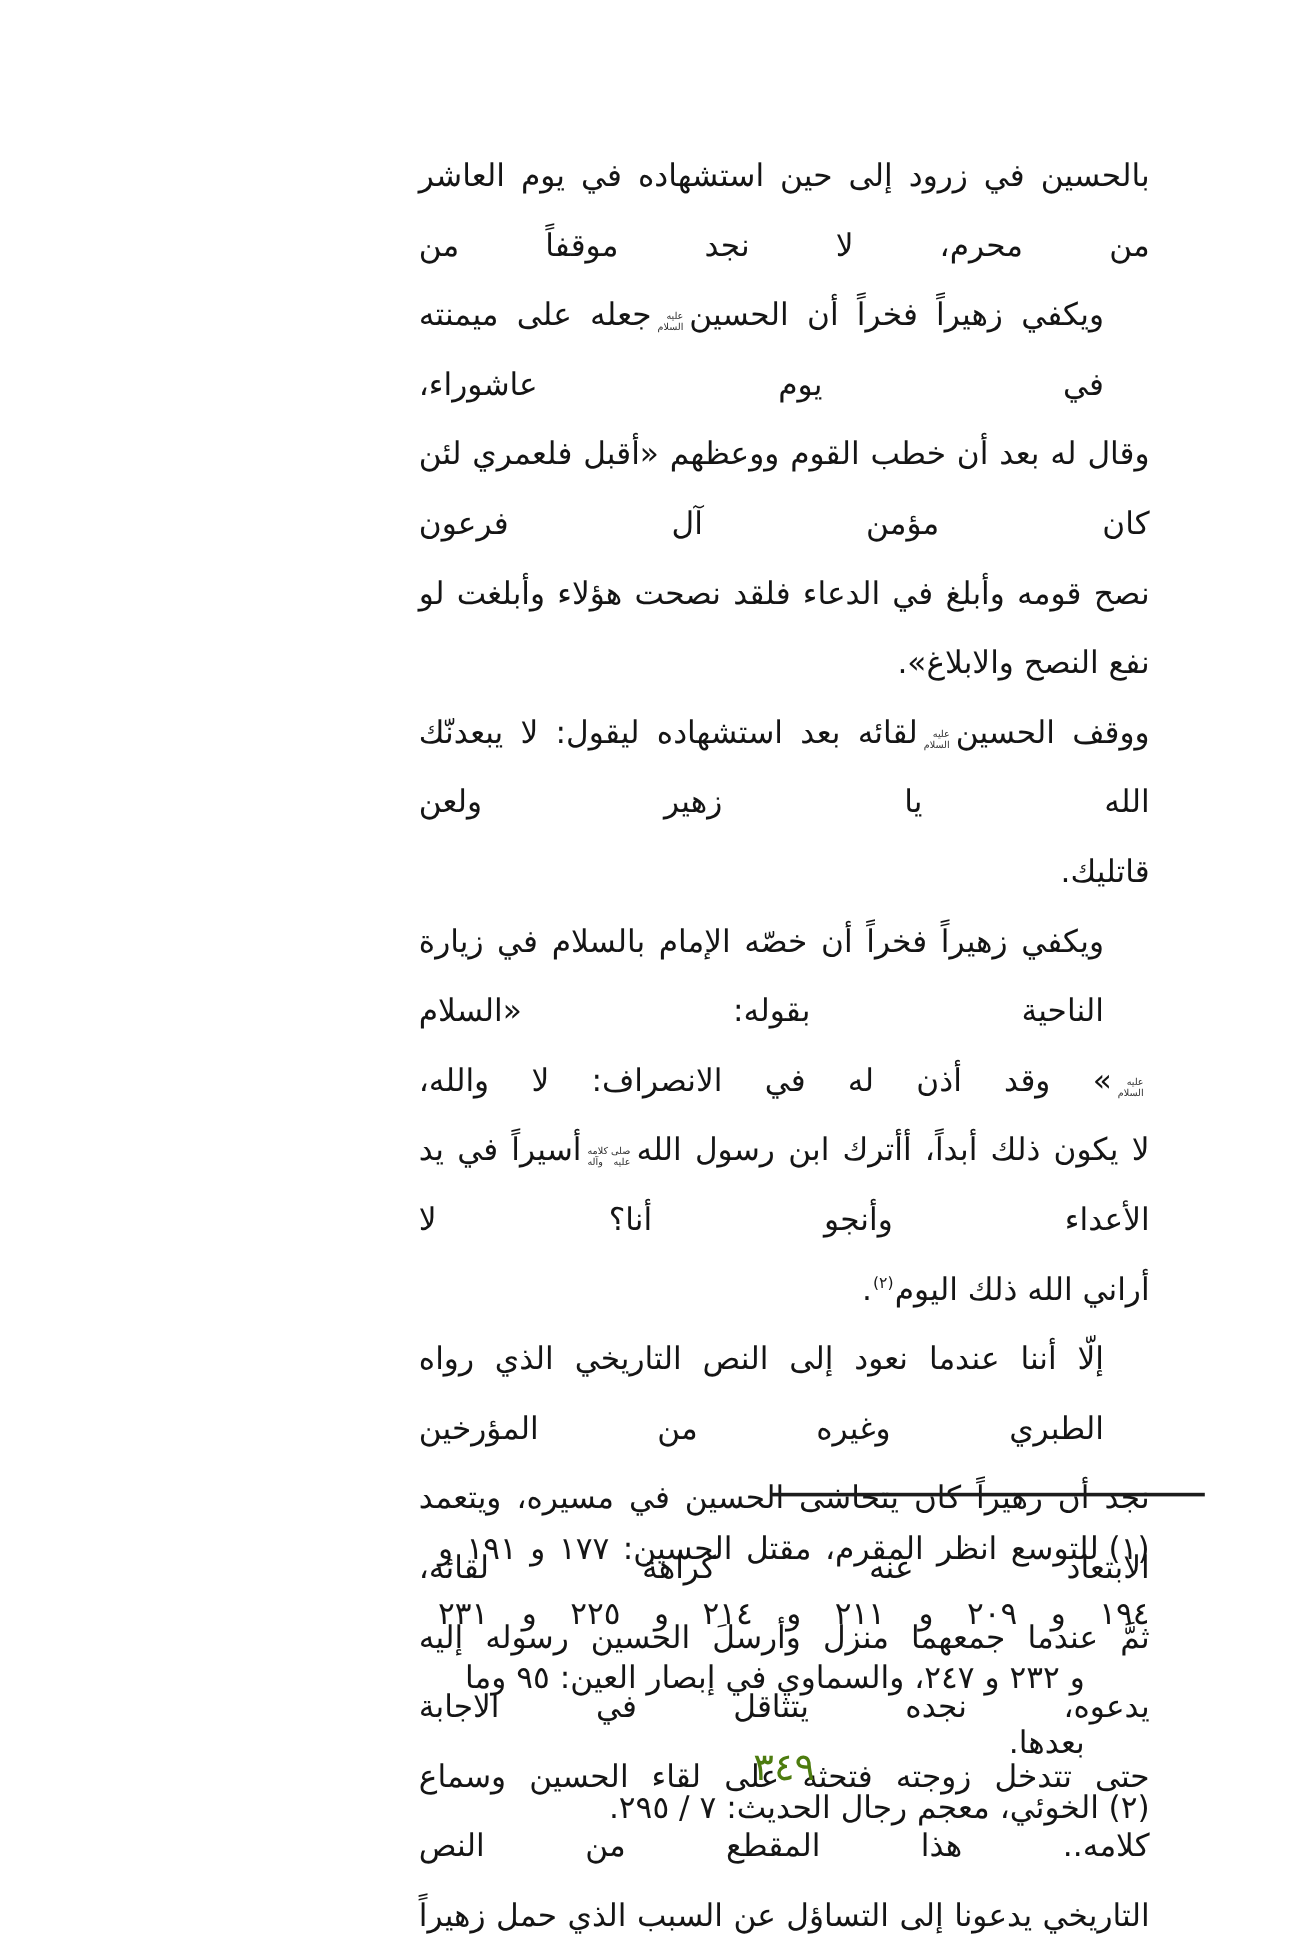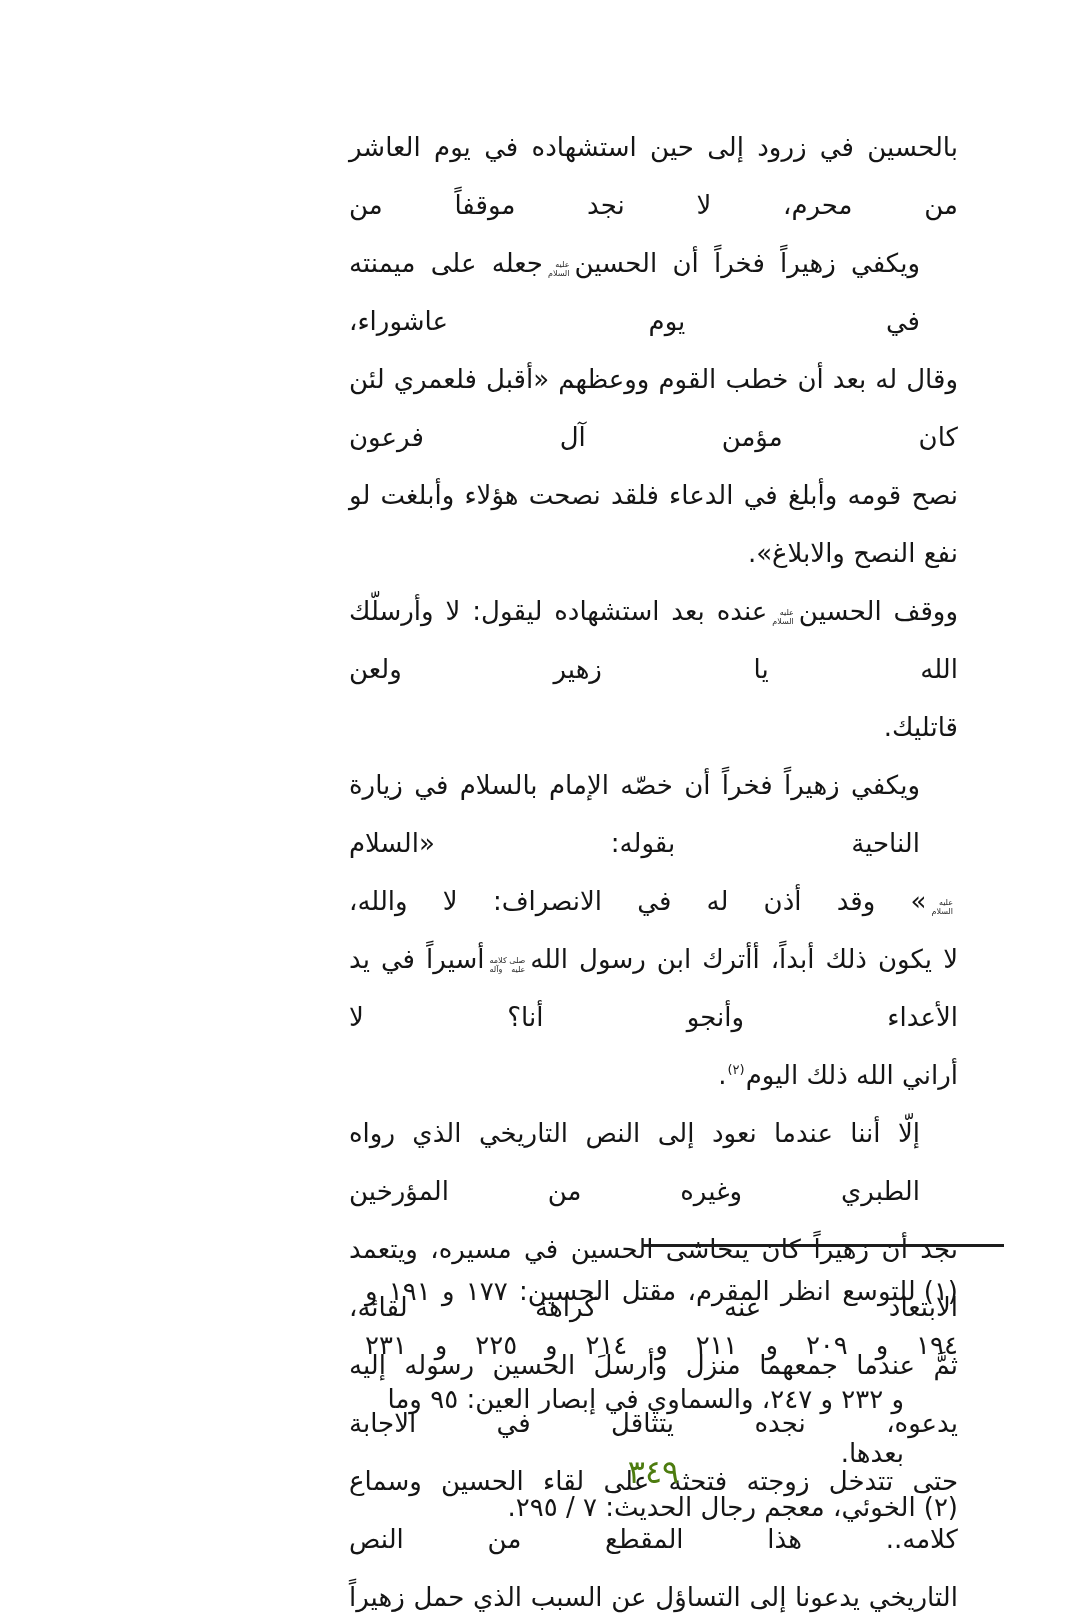--- a/index.html
+++ b/index.html
@@ -55,21 +55,21 @@
   <div class="body-text">
       <div class="paragraph">
         <div class="line"><span>بالحسين في زرود إلى حين استشهاده في يوم العاشر من محرم، لا نجد موقفاً من</span></div>
       </div>
       <div class="paragraph">
         <div class="line indent"><span>ويكفي زهيراً فخراً أن الحسين</span><span class="seal"><div>عليه</div><div>السلام</div></span><span>جعله على ميمنته في يوم عاشوراء،</span></div>
         <div class="line"><span>وقال له بعد أن خطب القوم ووعظهم «أقبل فلعمري لئن كان مؤمن آل فرعون</span></div>
         <div class="line last"><span>نصح قومه وأبلغ في الدعاء فلقد نصحت هؤلاء وأبلغت لو نفع النصح والابلاغ».</span></div>
       </div>
       <div class="paragraph">
-        <div class="line"><span>ووقف الحسين</span><span class="seal"><div>عليه</div><div>السلام</div></span><span>عنده بعد استشهاده ليقول: لا وأرسلّك الله يا زهير ولعن</span></div>
+        <div class="line"><span>ووقف الحسين</span><span class="seal"><div>عليه</div><div>السلام</div></span><span>لقائه بعد استشهاده ليقول: لا يبعدنّك الله يا زهير ولعن</span></div>
         <div class="line last"><span>قاتليك.</span></div>
       </div>
       <div class="paragraph">
         <div class="line indent"><span>ويكفي زهيراً فخراً أن خصّه الإمام بالسلام في زيارة الناحية بقوله: «السلام</span></div>
         <div class="line"><span class="seal"><div>عليه</div><div>السلام</div></span><span>» وقد أذن له في الانصراف: لا والله،</span></div>
         <div class="line"><span>لا يكون ذلك أبداً، أأترك ابن رسول الله</span><span class="seal"><div>صلى كلامه</div><div>عليه وآله</div></span><span>أسيراً في يد الأعداء وأنجو أنا؟ لا</span></div>
         <div class="line last"><span>أراني الله ذلك اليوم</span><sup class="fn-ref">(٢)</sup><span>.</span></div>
       </div>
       <div class="paragraph">
         <div class="line indent"><span>إلّا أننا عندما نعود إلى النص التاريخي الذي رواه الطبري وغيره من المؤرخين</span></div>

